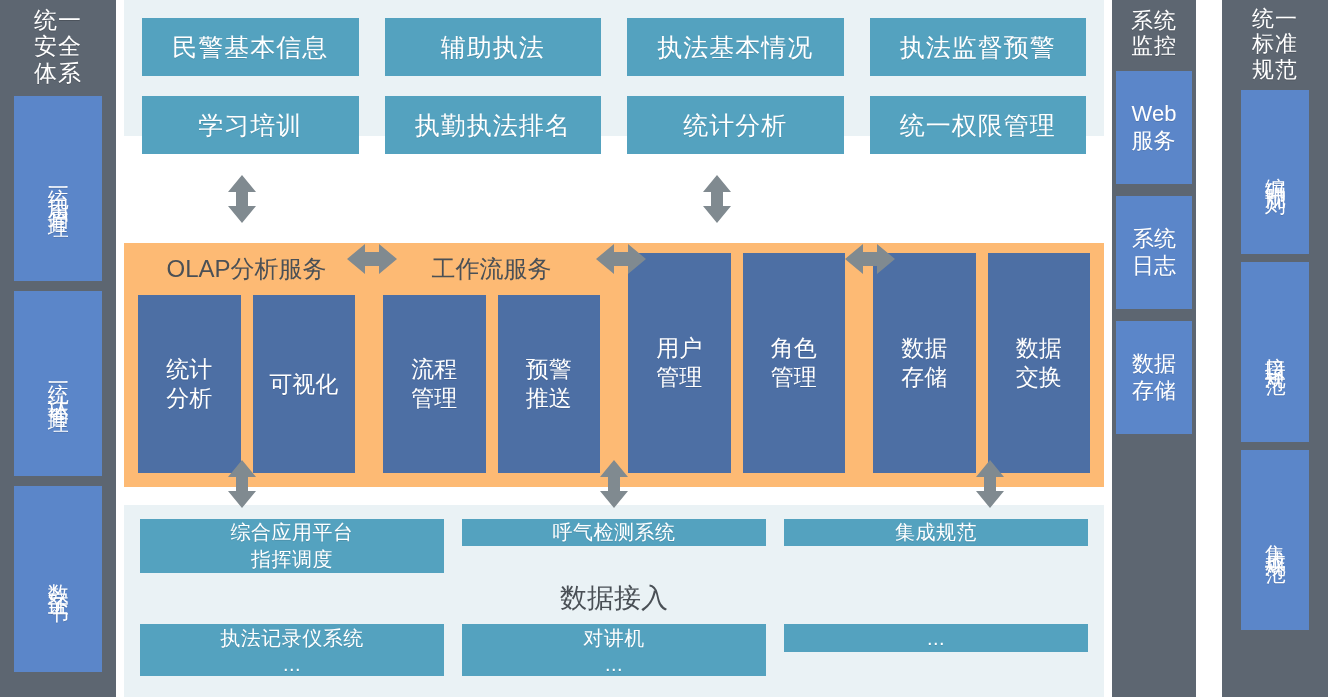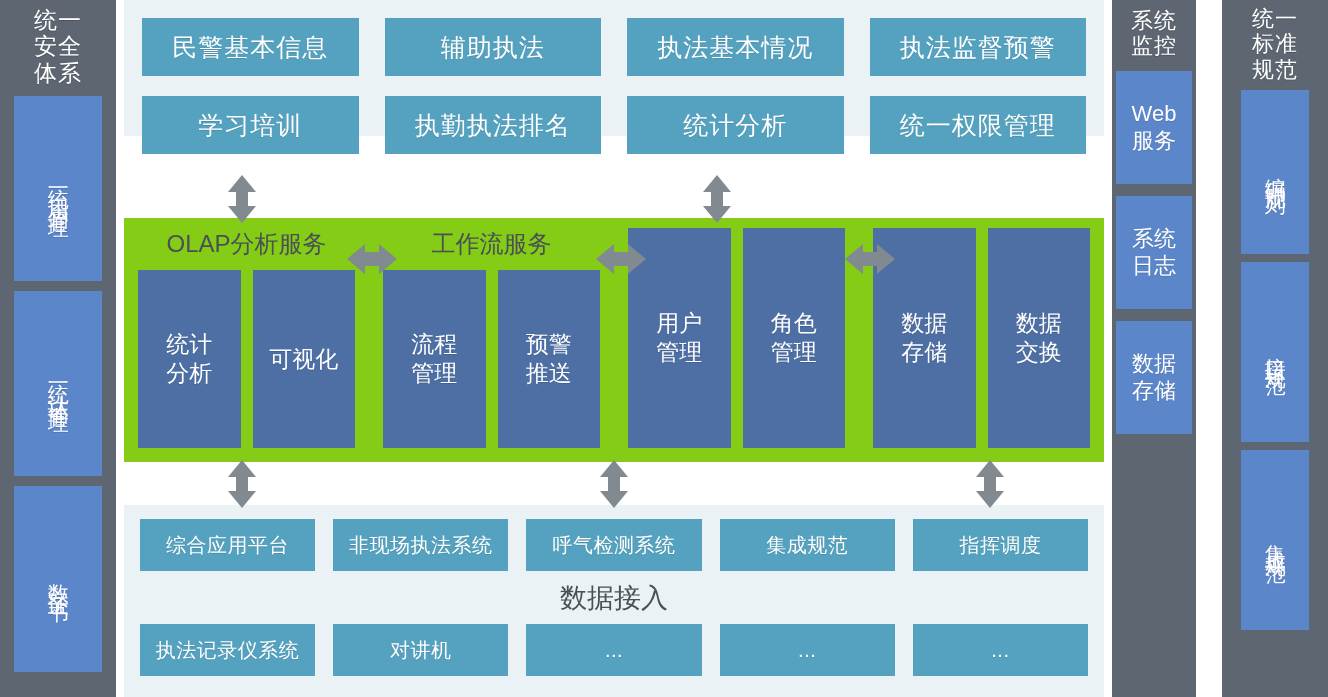--- a/index.html
+++ b/index.html
@@ -22,21 +22,20 @@
     line-height:1.15;
     letter-spacing:1px;
     font-weight:400;
     white-space:pre-line;
     text-shadow:0 1px 0 rgba(0,0,0,.18);
   }
   .side-box{
     background:#5b86c9;
     color:#ffffff;
     display:flex;align-items:center;justify-content:center;
-    text-align:center;
     box-sizing:border-box;
     line-height:1.25;
     white-space:pre-line;
     text-shadow:0 1px 0 rgba(0,0,0,.12);
   }
   .vert{
     writing-mode:vertical-rl;
     text-orientation:upright;
     letter-spacing:6px;
   }
@@ -89,45 +88,45 @@
     background:#54a2bf;color:#ffffff;
     display:flex;align-items:center;justify-content:center;
     font-size:25px;letter-spacing:1px;
     text-shadow:0 1px 0 rgba(0,0,0,.10);
   }
 
   
   #band-services{top:218px;height:244px;background:transparent;
     display:flex;justify-content:space-between;}
   .svc-panel{
-    background:#84cc16;
+    background:#fdba74;
     width:255px;height:244px;
     box-sizing:border-box;
     padding:10px 14px 14px 14px;
-    display:flex;flex-direction:column;align-items:center;
+    display:flex;flex-direction:column;align-items:center;margin-top:25px;
   }
   .svc-title{
     color:#4a5056;font-size:24px;margin-bottom:10px;
     white-space:nowrap;
   }
   .svc-inner{display:flex;gap:12px;justify-content:center;flex:1;width:100%;}
   .svc-box{
     background:#4d6fa4;color:#ffffff;
     flex:1;
     display:flex;align-items:center;justify-content:center;
     text-align:center;font-size:23px;line-height:1.25;
     white-space:pre-line;
     text-shadow:0 1px 0 rgba(0,0,0,.12);
   }
 
   
   #band-data{top:505px;height:192px;padding:14px 16px 0 16px;}
   .data-row{
     display:grid;
-    grid-template-columns:repeat(5,1fr);
+    grid-template-columns:repeat(3,1fr);
     column-gap:18px;
     height:52px;
   }
   .data-box{
     background:#54a2bf;color:#ffffff;
     display:flex;align-items:center;justify-content:center;
     font-size:20px;letter-spacing:.5px;
     text-shadow:0 1px 0 rgba(0,0,0,.10);
   }
   #data-caption{
@@ -211,21 +210,20 @@
           <div class="svc-box">数据
 交换</div>
         </div>
       </div>
 
     </div>
 
     <div class="band" id="band-data">
       <div class="data-row">
         <div class="data-box">综合应用平台</div>
-        <div class="data-box">非现场执法系统</div>
         <div class="data-box">呼气检测系统</div>
         <div class="data-box">集成规范</div>
         <div class="data-box">指挥调度</div>
       </div>
       <div id="data-caption">数据接入</div>
       <div class="data-row">
         <div class="data-box">执法记录仪系统</div>
         <div class="data-box">对讲机</div>
         <div class="data-box">...</div>
         <div class="data-box">...</div>

